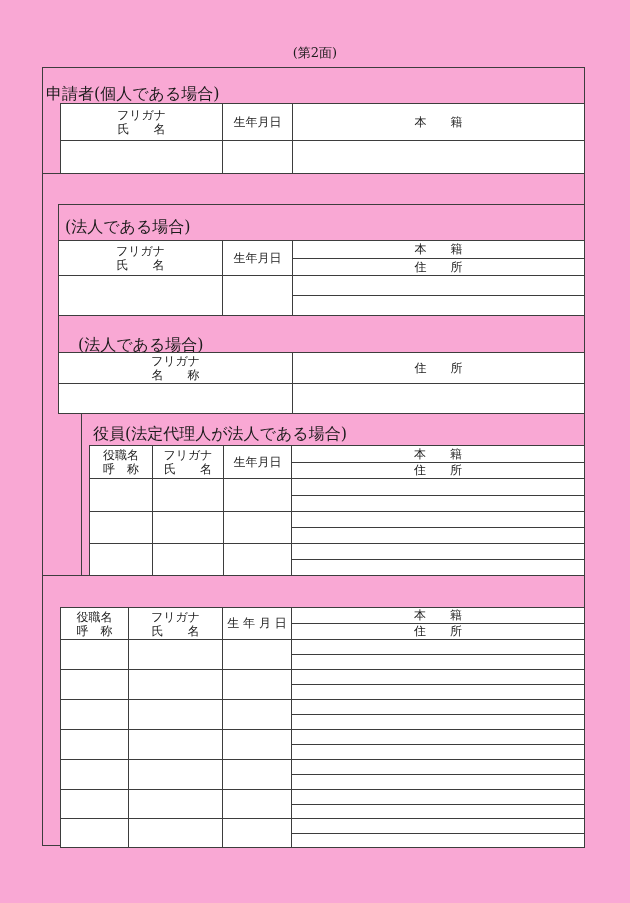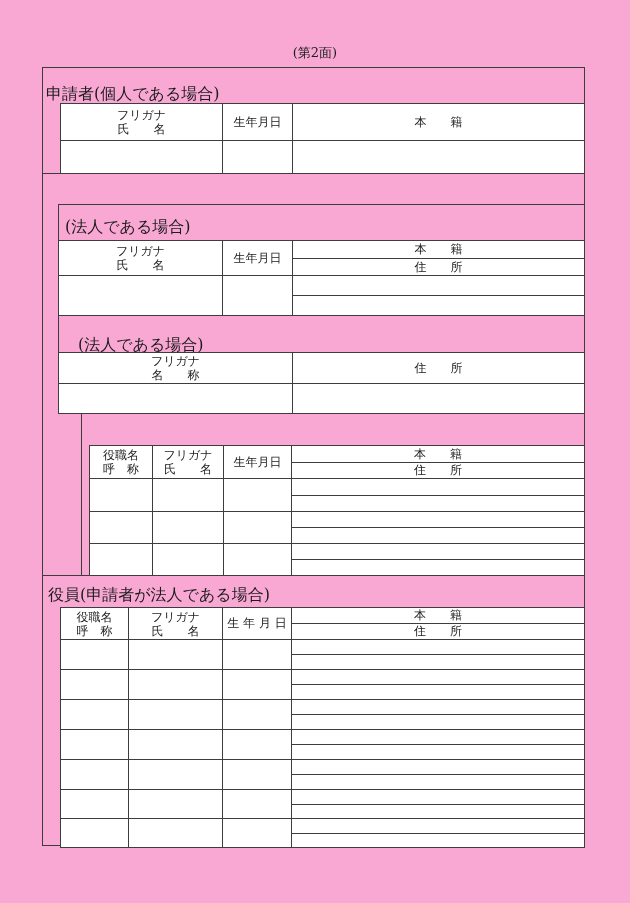--- a/index.html
+++ b/index.html
@@ -108,20 +108,21 @@
         <td>住　　所</td>
       </tr>
       <tr style="height:30px">
         <td></td>
         <td></td>
       </tr>
     </tbody>
   </table>
 
   <div class="box" style="left:81px;top:413px;width:504px;height:163px;"></div>
+  <div class="lbl" style="left:93px;top:427px;">役員(法定代理人が法人である場合)</div>
 
   <table class="t" style="left:89px;top:445px;width:496px;">
     <colgroup>
         <col style="width:63px">
         <col style="width:71px">
         <col style="width:68px">
         <col>
       </colgroup>
     <tbody>
       <tr style="height:17px">
@@ -165,21 +166,20 @@
         <td rowspan="2"></td>
         <td rowspan="2"></td>
         <td></td>
       </tr>
       <tr style="height:16px">
           <td></td>
         </tr>
     </tbody>
   </table>
 
-  <div class="lbl" style="left:48px;top:588px;">役員(申請者が法人である場合)</div>
 
   <table class="t" style="left:60px;top:607px;width:525px;">
     <colgroup>
         <col style="width:68px">
         <col style="width:94px">
         <col style="width:69px">
         <col>
       </colgroup>
     <tbody>
       <tr style="height:15px">

